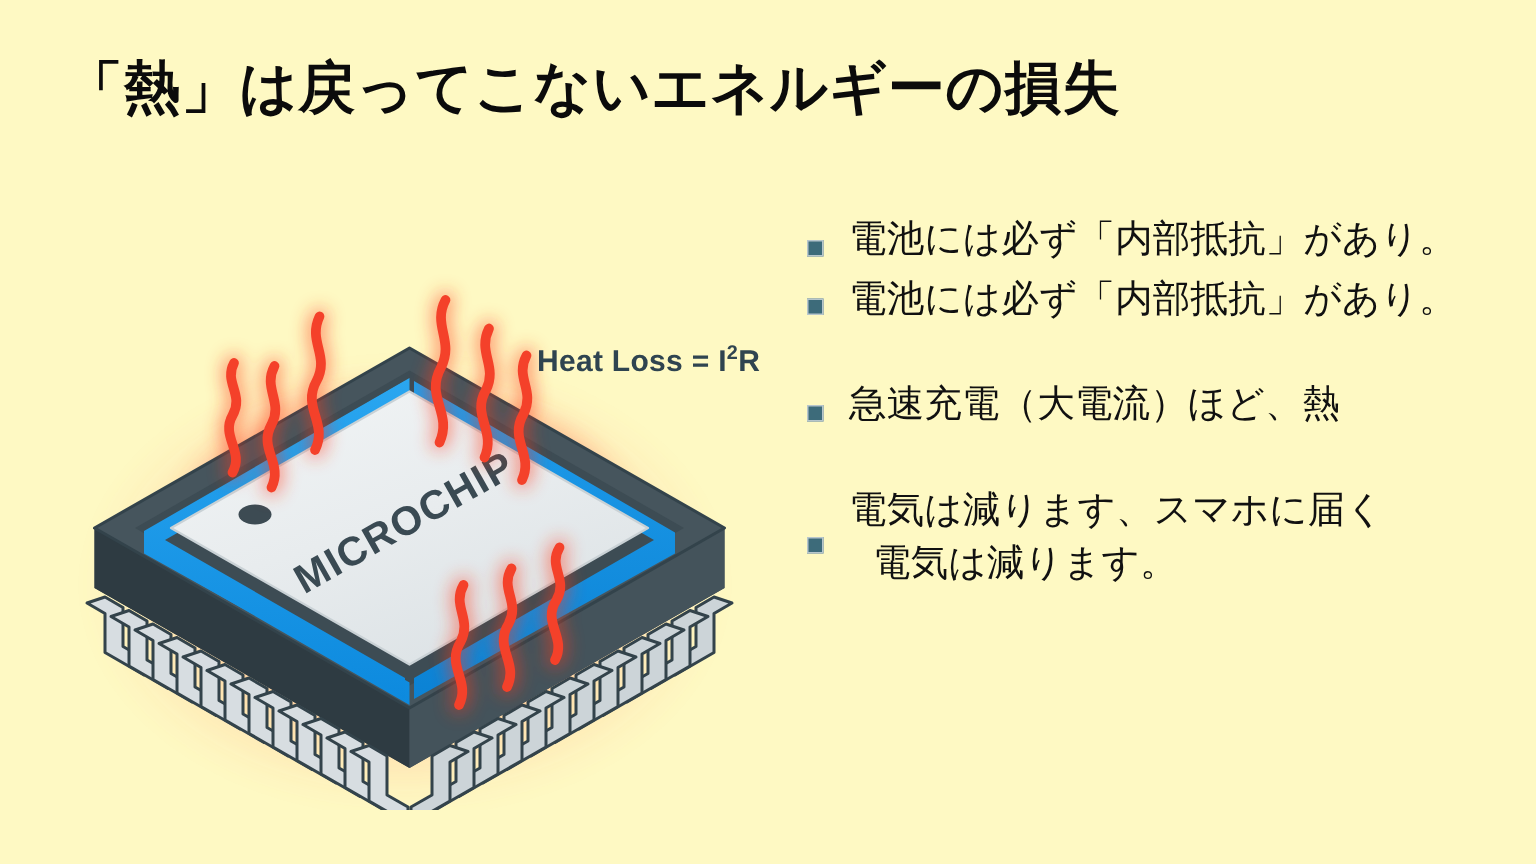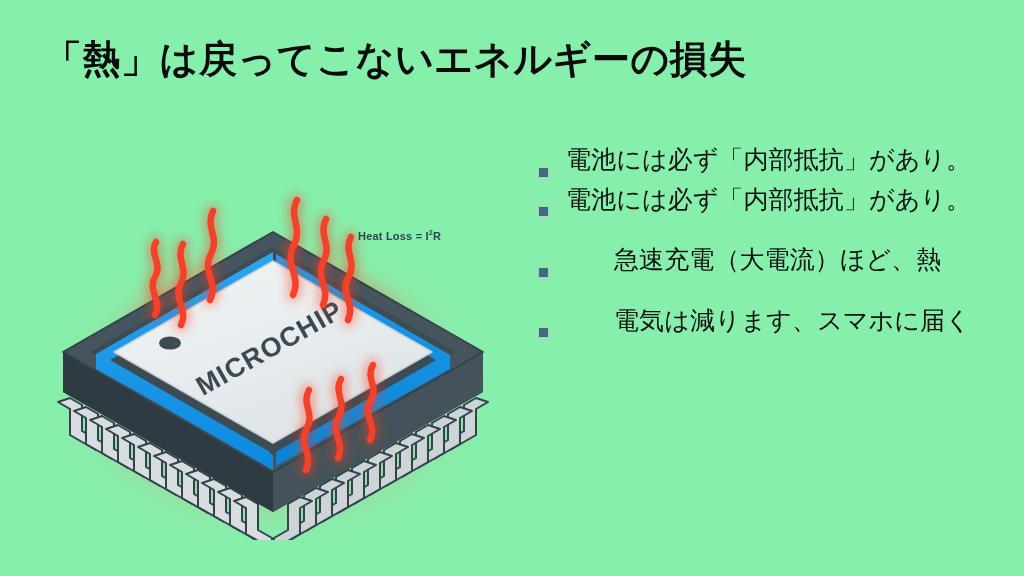--- a/index.html
+++ b/index.html
@@ -13,21 +13,21 @@
     height: 576px;
     overflow: hidden;
     font-family: "Liberation Sans", "DejaVu Sans", sans-serif;
     -webkit-font-smoothing: antialiased;
   }
 
   .slide {
     position: relative;
     width: 1024px;
     height: 576px;
-    background: #86efac;
+    background: #fef9c3;
   }
 
   
   .slide-title {
     position: absolute;
     left: 44px;
     top: 36px;
     width: 900px;
     font-size: 38px;
     font-weight: bold;
@@ -48,47 +48,46 @@
   .illustration svg {
     display: block;
     width: 510px;
     height: 400px;
   }
 
   .heat-formula {
     position: absolute;
     left: 358px;
     top: 230px;
-    font-size: 11px;
+    font-size: 20px;
     font-weight: bold;
     color: #2f4450;
     letter-spacing: 0.2px;
     white-space: nowrap;
   }
   .heat-formula sup {
     font-size: 0.66em;
     vertical-align: super;
     line-height: 0;
   }
 
   
   .bullet-list {
     position: absolute;
     left: 538px;
     top: 142px;
     width: 478px;
   }
   .bullet-row {
     display: flex;
-    align-items: flex-end;
+    align-items: center;
     margin-bottom: 4px;
   }
   .bullet-row.gap-before {
-    margin-top: 25px;
-    gap: 48px;
+    margin-top: 35px;
   }
   .bullet-marker {
     flex: 0 0 auto;
     width: 11px;
     height: 11px;
     margin-top: 11px;
     margin-right: 17px;
     background: #3d6b7a;
     border: 1.5px solid #b7c6cc;
     box-sizing: border-box;
@@ -359,17 +358,17 @@
       <span class="bullet-text"><span>電池には必ず「内部抵抗」があり。</span></span>
     </div>
 
     <div class="bullet-row gap-before">
       <span class="bullet-marker"></span>
       <span class="bullet-text"><span>急速充電（大電流）ほど、熱</span></span>
     </div>
 
     <div class="bullet-row gap-before">
       <span class="bullet-marker"></span>
-      <span class="bullet-text"><span>電気は減ります、スマホに届く</span></span>
+      <span class="bullet-text"><span>電気は減ります、スマホに届く</span><span class="cont-line">電気は減ります。</span></span>
     </div>
 
   </div>
 </div>
 
 </body></html>

